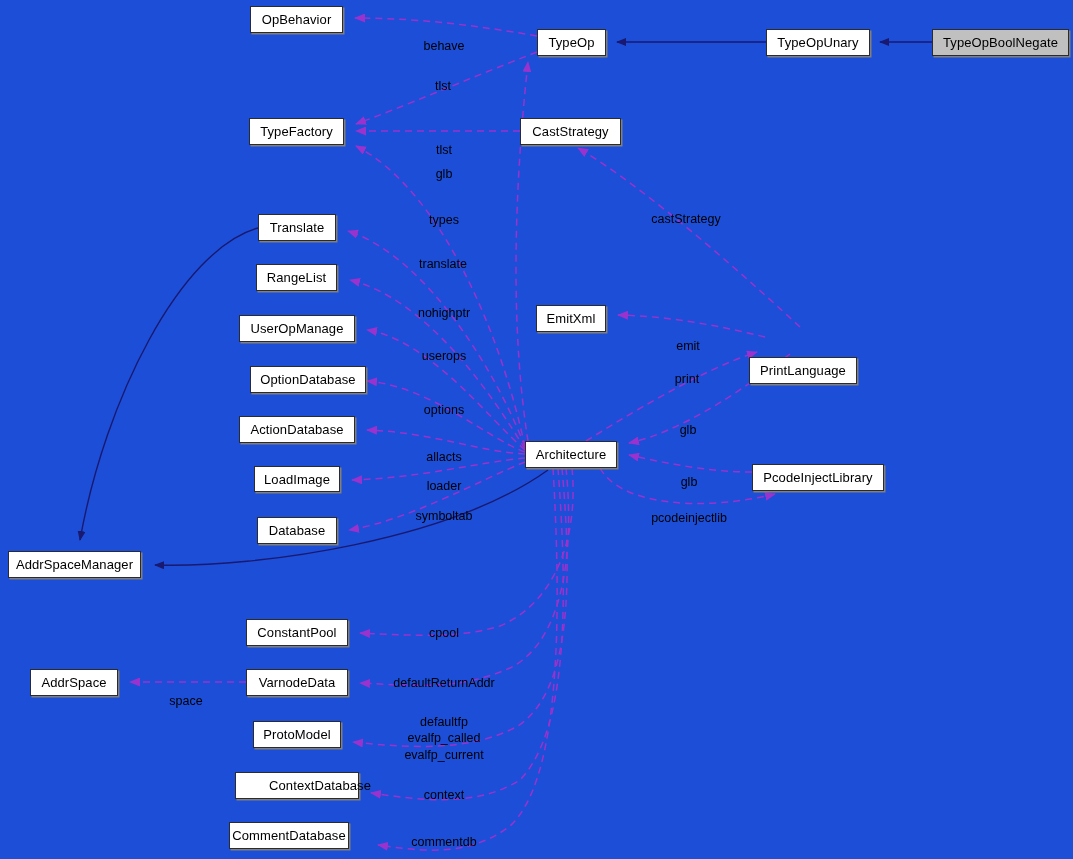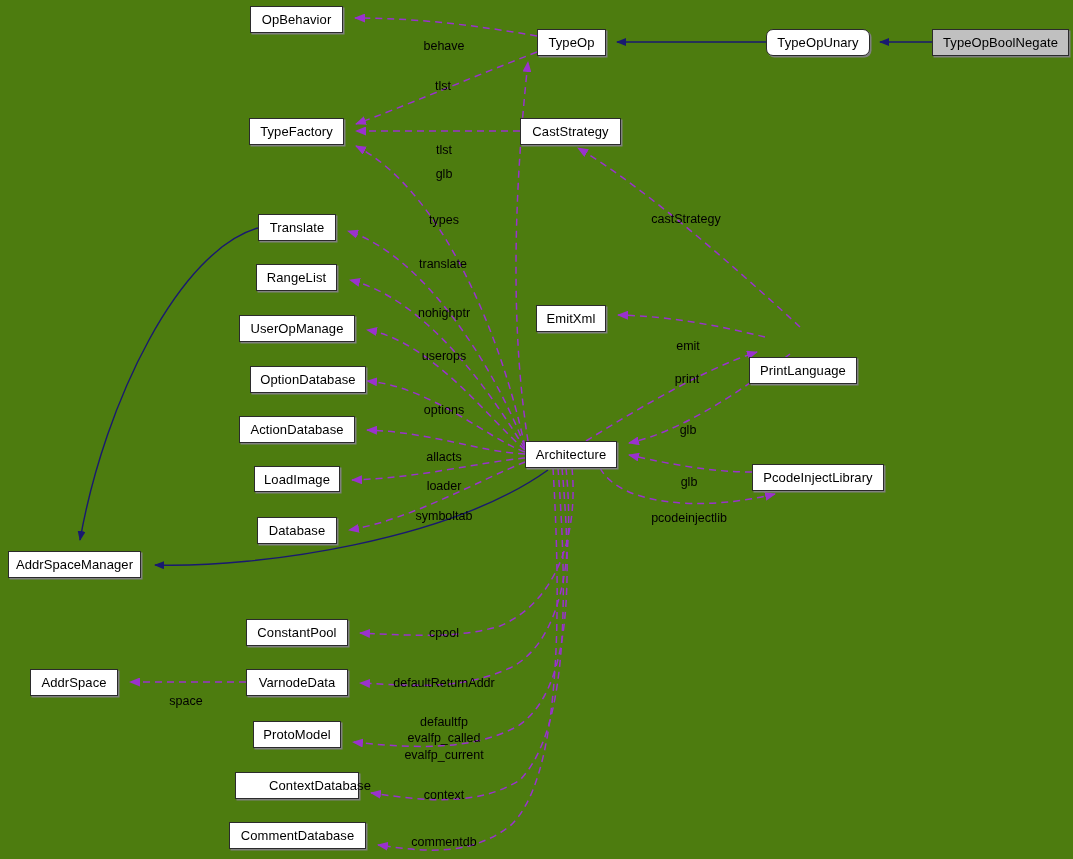--- a/index.html
+++ b/index.html
@@ -8,21 +8,21 @@
     padding: 0;
     background: #ffffff;
   }
   body {
     font-family: "Liberation Sans", sans-serif;
   }
   #diagram-root {
     position: relative;
     width: 1073px;
     height: 859px;
-    background: #4d7c0f;
+    background: #1d4ed8;
     overflow: hidden;
   }
   #edge-layer {
     position: absolute;
     left: 0;
     top: 0;
     width: 1073px;
     height: 859px;
   }
   .uml-node {
@@ -105,42 +105,42 @@
       <path d="M246,682 L130,682" marker-end="url(#arrow-usage)"></path>
       <path d="M562,468 C572,580 572,690 518,726 C470,752 410,748 353,742" marker-end="url(#arrow-usage)"></path>
       <path d="M558,468 C568,600 568,730 520,780 C475,808 420,800 371,793" marker-end="url(#arrow-usage)"></path>
       <path d="M553,468 C562,620 560,780 510,826 C468,858 420,851 378,845" marker-end="url(#arrow-usage)"></path>
     </g>
   </svg>
 
   <div id="nodes">
       <div class="uml-node" style="left: 250px; top: 6px; width: 93px; height: 27px;">OpBehavior</div>
       <div class="uml-node" style="left: 537px; top: 29px; width: 69px; height: 27px;">TypeOp</div>
-      <div class="uml-node" style="left: 766px; top: 29px; width: 104px; height: 27px; border-radius: 7px;">TypeOpUnary</div>
+      <div class="uml-node" style="left: 766px; top: 29px; width: 104px; height: 27px;">TypeOpUnary</div>
       <div class="uml-node highlight" style="left: 932px; top: 29px; width: 137px; height: 27px;">TypeOpBoolNegate</div>
       <div class="uml-node" style="left: 249px; top: 118px; width: 95px; height: 27px;">TypeFactory</div>
       <div class="uml-node" style="left: 520px; top: 118px; width: 101px; height: 27px;">CastStrategy</div>
       <div class="uml-node" style="left: 258px; top: 214px; width: 78px; height: 27px;">Translate</div>
       <div class="uml-node" style="left: 256px; top: 264px; width: 81px; height: 27px;">RangeList</div>
       <div class="uml-node" style="left: 239px; top: 315px; width: 116px; height: 27px;">UserOpManage</div>
       <div class="uml-node" style="left: 536px; top: 305px; width: 70px; height: 27px;">EmitXml</div>
       <div class="uml-node" style="left: 749px; top: 327px; width: 108px; height: 27px; margin-top: 30px;">PrintLanguage</div>
       <div class="uml-node" style="left: 250px; top: 366px; width: 116px; height: 27px;">OptionDatabase</div>
       <div class="uml-node" style="left: 239px; top: 416px; width: 116px; height: 27px;">ActionDatabase</div>
       <div class="uml-node" style="left: 525px; top: 441px; width: 92px; height: 27px;">Architecture</div>
       <div class="uml-node" style="left: 752px; top: 464px; width: 132px; height: 27px;">PcodeInjectLibrary</div>
       <div class="uml-node" style="left: 254px; top: 466px; width: 86px; height: 26px;">LoadImage</div>
       <div class="uml-node" style="left: 257px; top: 517px; width: 80px; height: 27px;">Database</div>
       <div class="uml-node" style="left: 8px; top: 551px; width: 133px; height: 27px;">AddrSpaceManager</div>
       <div class="uml-node" style="left: 246px; top: 619px; width: 102px; height: 27px;">ConstantPool</div>
       <div class="uml-node" style="left: 30px; top: 669px; width: 88px; height: 27px;">AddrSpace</div>
       <div class="uml-node" style="left: 246px; top: 669px; width: 102px; height: 27px;">VarnodeData</div>
       <div class="uml-node" style="left: 253px; top: 721px; width: 88px; height: 27px;">ProtoModel</div>
       <div class="uml-node" style="left: 235px; top: 772px; width: 124px; height: 27px; padding-left: 46px;">ContextDatabase</div>
-      <div class="uml-node" style="left: 229px; top: 822px; width: 137px; height: 27px;">CommentDatabase</div>
+      <div class="uml-node" style="left: 229px; top: 822px; width: 120px; height: 27px;">CommentDatabase</div>
     </div>
   <div id="labels">
       <div class="edge-label" style="left: 444px; top: 19px;">behave</div>
       <div class="edge-label" style="left: 443px; top: 59px;">tlst</div>
       <div class="edge-label" style="left: 444px; top: 123px;">tlst</div>
       <div class="edge-label" style="left: 444px; top: 147px;">glb</div>
       <div class="edge-label" style="left: 686px; top: 192px;">castStrategy</div>
       <div class="edge-label" style="left: 444px; top: 193px;">types</div>
       <div class="edge-label" style="left: 443px; top: 237px;">translate</div>
       <div class="edge-label" style="left: 444px; top: 286px;">nohighptr</div>

